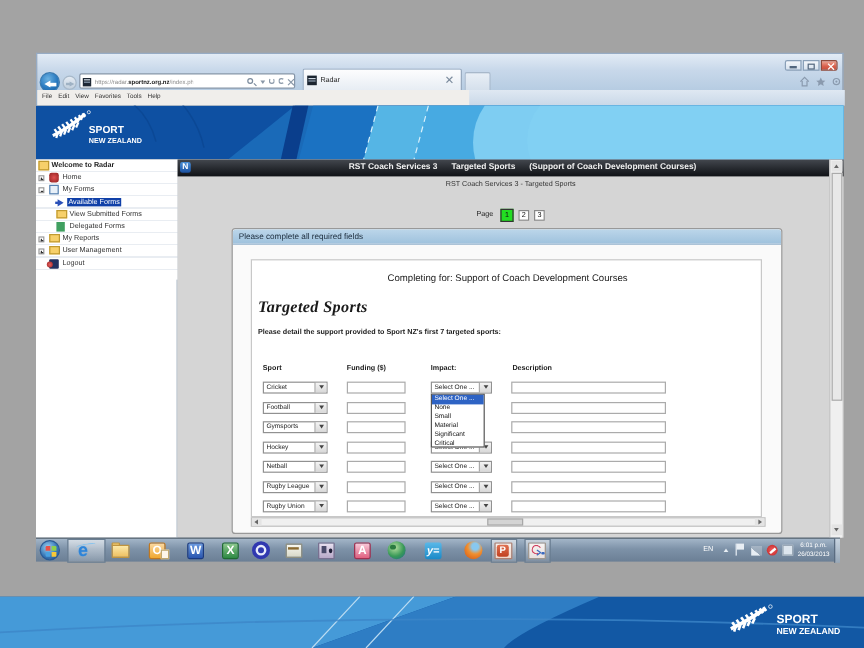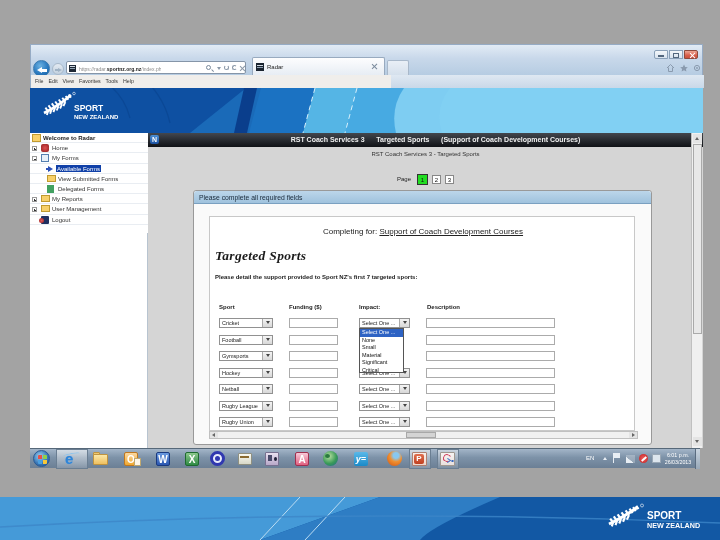--- a/index.html
+++ b/index.html
@@ -177,21 +177,21 @@
       <div class="abs" style="left:269px; top:41px; width:11px; height:11px; background:#22dd22; border:1px solid #333; text-align:center; font-size:6px; line-height:11px; color:#111;">1</div>
       <div class="abs" style="left:284px; top:42px; width:9px; height:9px; background:#fff; border:1px solid #888; text-align:center; font-size:6px; line-height:9px; color:#111;">2</div>
       <div class="abs" style="left:297px; top:42px; width:9px; height:9px; background:#fff; border:1px solid #888; text-align:center; font-size:6px; line-height:9px; color:#111;">3</div>
 
       <div class="abs" style="left:45px; top:57px; width:459px; height:255px; background:#fafafa; border:1px solid #999; border-radius:3px;">
         <div class="abs" style="left:0; top:0; width:457px; height:13px; background:linear-gradient(#bcd6ea,#9fc2dd); border-bottom:1px solid #7aa0c0; border-radius:3px 3px 0 0;">
           <div class="abs" style="left:5px; top:2.5px; font-size:6.8px; color:#1a2a3a;">Please complete all required fields</div>
         </div>
 
         <div class="abs" style="left:15px; top:25px; width:426px; height:215px; background:#ffffff; border:1px solid #c8c8c8;">
-          <div class="abs" style="left:0; top:10px; width:426px; text-align:center; font-size:8px; color:#222;">Completing for: <span style="text-decoration:underline;">Support of Coach Development Courses</span></div>
+          <div class="abs" style="left:0; top:10px; width:426px; text-align:center; font-size:8px; color:#222;">Completing for: <span style="">Support of Coach Development Courses</span></div>
           <div class="abs" style="left:5px; top:31px; font-size:13.5px; font-weight:bold; color:#1a1a1a; font-family:'Liberation Serif', serif; letter-spacing:0.3px;font-style:italic;">Targeted Sports</div>
           <div class="abs" style="left:5px; top:57px; font-size:6px; font-weight:bold; color:#222; white-space:nowrap;">Please detail the support provided to Sport NZ's first 7 targeted sports:</div>
 
           <div class="abs" style="left:9px; top:87px; font-size:6px; font-weight:bold; color:#222;">Sport</div>
           <div class="abs" style="left:79px; top:87px; font-size:6px; font-weight:bold; color:#222;">Funding ($)</div>
           <div class="abs" style="left:149px; top:87px; font-size:6px; font-weight:bold; color:#222;">Impact:</div>
           <div class="abs" style="left:217px; top:87px; font-size:6px; font-weight:bold; color:#222;">Description</div>
 
           <div class="sel" style="left:9px; top:101px; width:54px;">
               <span>Cricket</span>

